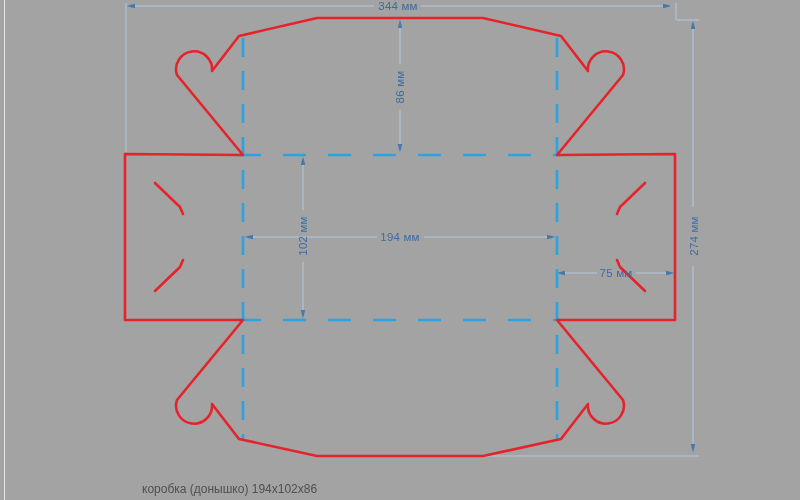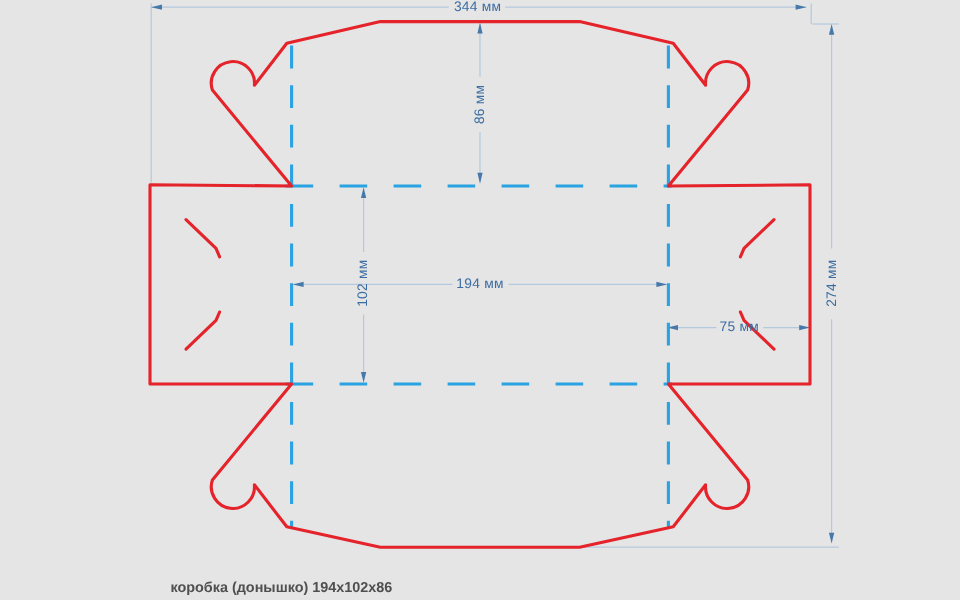--- a/index.html
+++ b/index.html
@@ -8,21 +8,21 @@
     width: 800px;
     height: 500px;
     background: #ffffff;
     overflow: hidden;
     font-family: "Liberation Sans", sans-serif;
   }
   .stage {
     position: relative;
     width: 800px;
     height: 500px;
-    background: #e5e5e5;
+    background: #a3a3a3;
   }
   .page-left-border {
     position: absolute;
     left: 4px;
     top: 0;
     width: 1px;
     height: 500px;
     background: #e4e4e4;
   }
   svg { display: block; position: absolute; left: 0; top: 0; }
@@ -32,21 +32,20 @@
     letter-spacing: 0.2px;
   }
   .caption {
     position: absolute;
     left: 142px;
     top: 482px;
     font-size: 12px;
     color: #4f4f4f;
     font-family: "Liberation Sans", sans-serif;
     white-space: nowrap;
-    font-weight: bold;
   }
 </style>
 </head>
 <body>
 
 <div class="stage">
 
   <div class="page-left-border"></div>
 
   <svg width="800" height="500" viewBox="0 0 800 500" xmlns="http://www.w3.org/2000/svg">

